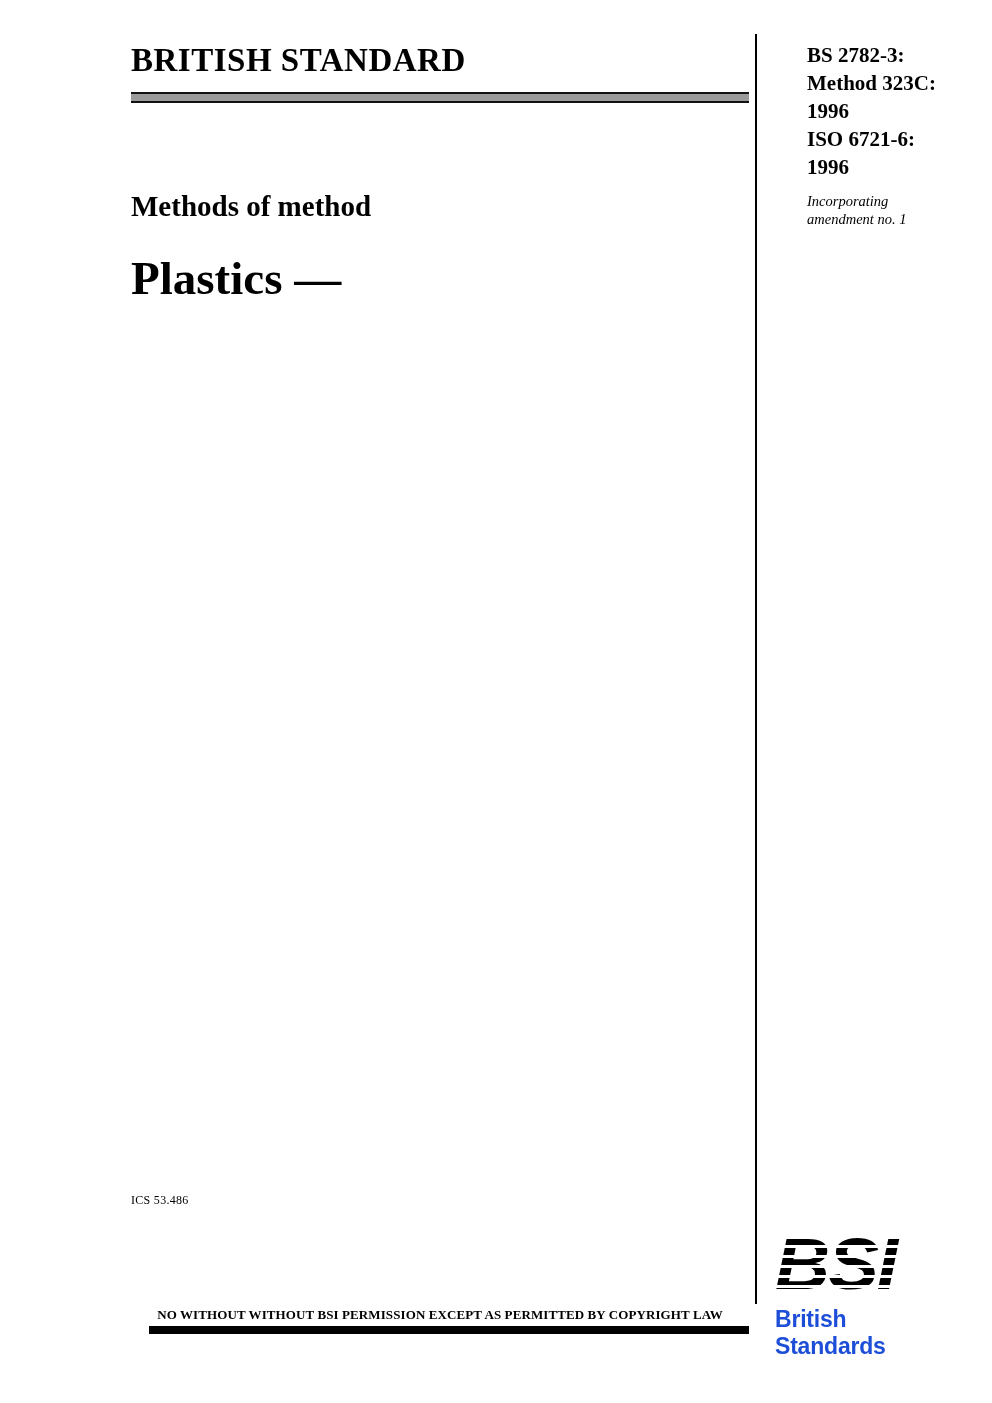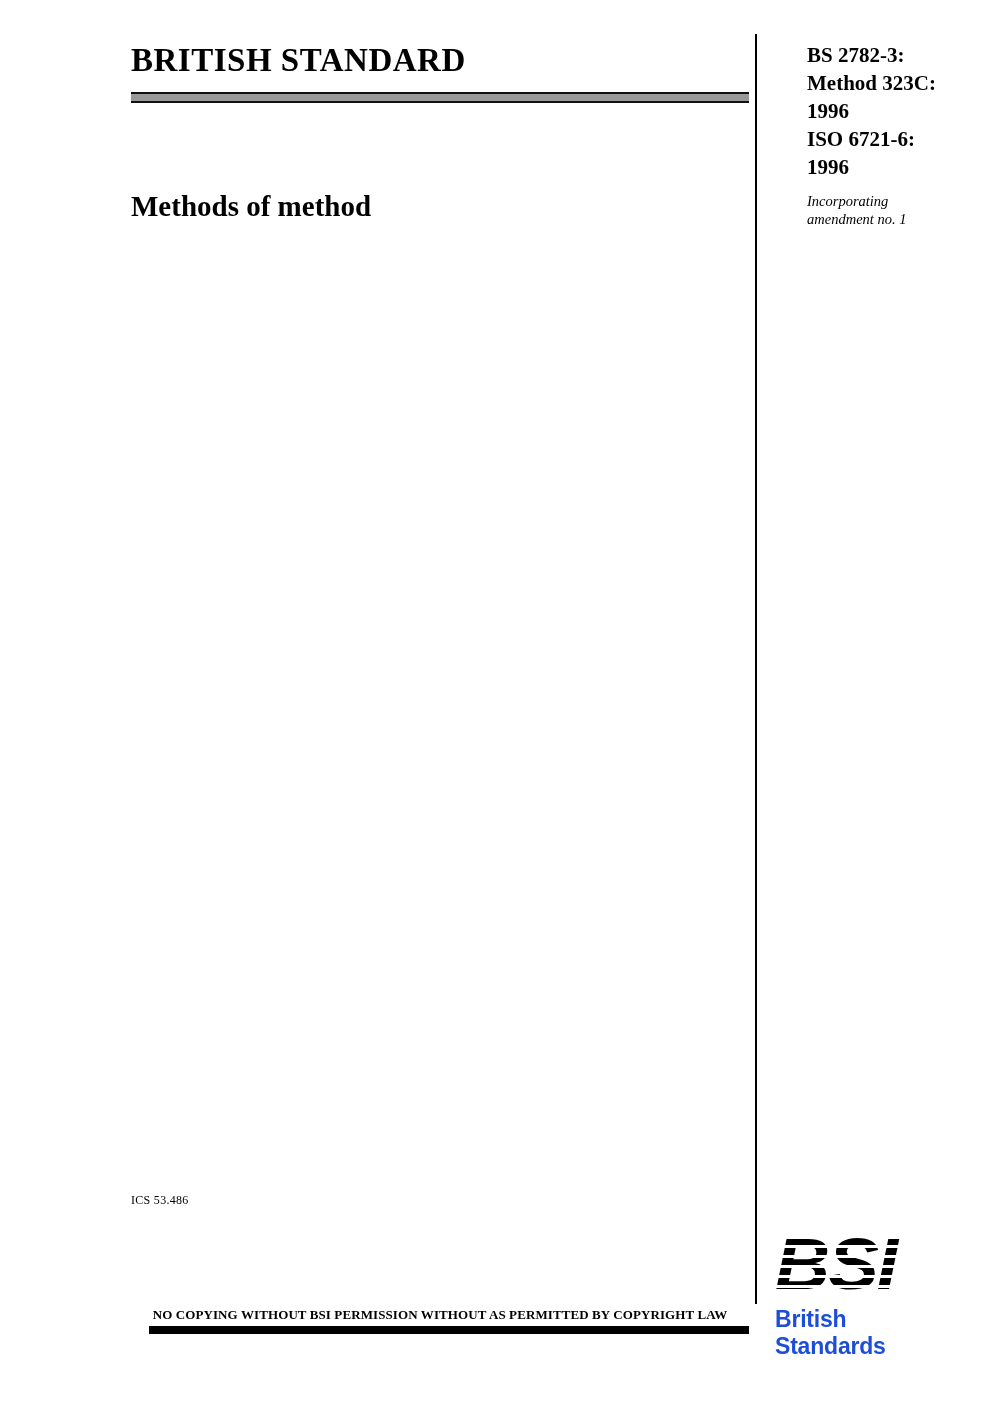--- a/index.html
+++ b/index.html
@@ -206,25 +206,26 @@
     <div class="ref-line">BS 2782-3:</div>
     <div class="ref-line">Method 323C:</div>
     <div class="ref-line">1996</div>
     <div class="ref-line">ISO 6721-6:</div>
     <div class="ref-line">1996</div>
     <div class="amend">Incorporating<br>amendment no. 1</div>
   </div>
 
   <div class="titleblock">
     <div class="t-methods">Methods of method</div>
+    <div class="t-main">Plastics —</div>
   </div>
 
   <div class="ics">ICS 53.486</div>
 
-  <div class="footer-text">NO COPYING WITHOUT BSI PERMISSION WITHOUT AS PERMITTED BY COPYRIGHT LAW</div>
+  <div class="footer-text">NO WITHOUT WITHOUT BSI PERMISSION EXCEPT AS PERMITTED BY COPYRIGHT LAW</div>
   <div class="footer-bar"></div>
 
   <div class="logo">
     <div class="logo-mark">
       <div class="logo-letters">BSI</div>
       <div class="logo-stripes"></div>
     </div>
     <div class="logo-sub">British Standards</div>
   </div>
 

